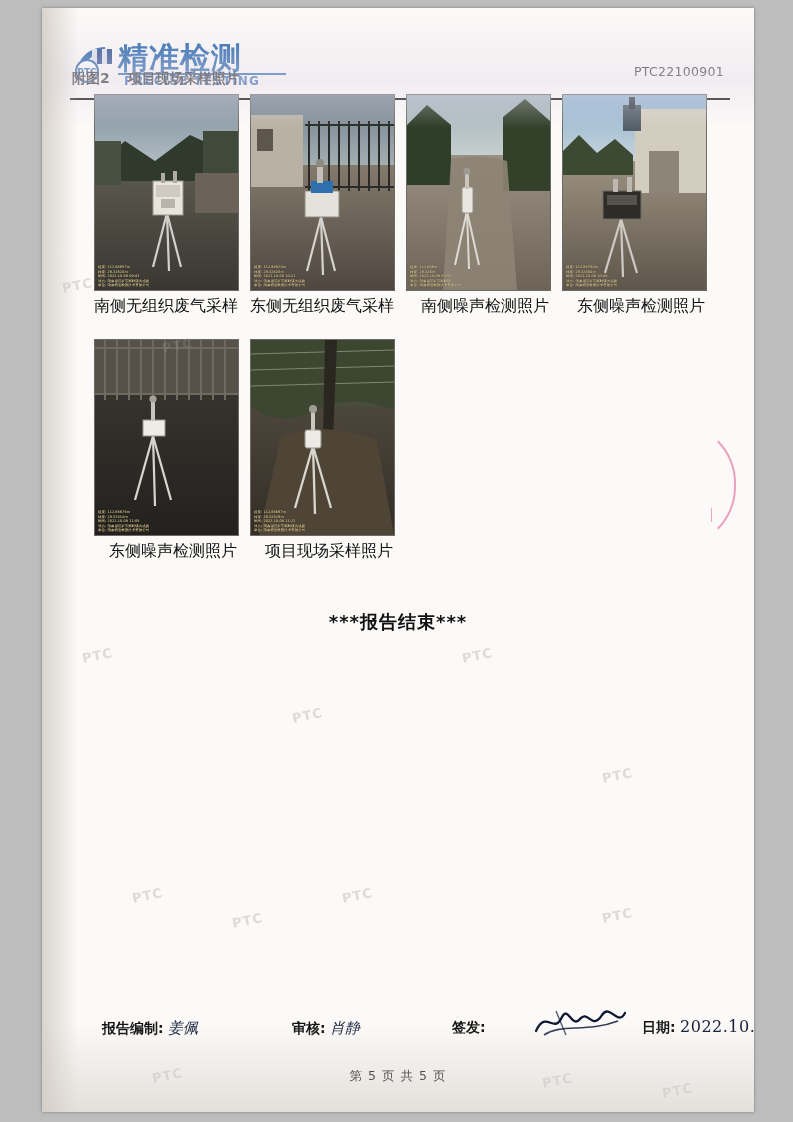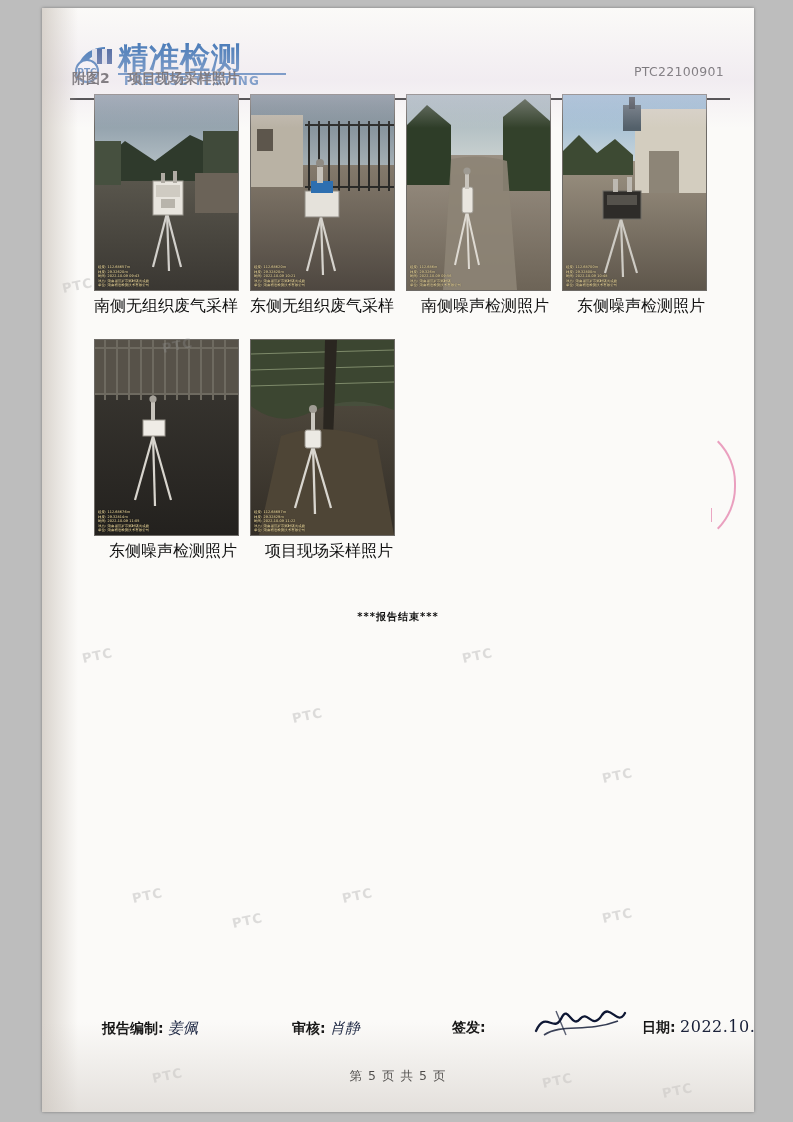--- a/index.html
+++ b/index.html
@@ -97,21 +97,21 @@
     position:absolute;left:3px;bottom:2px;width:94%;
     font-size:3.4px;line-height:4.6px;color:#ffe9a8;
     text-shadow:0 0 1px #000;
     letter-spacing:.1px;
   }
 
   
   .end-note{
     position:absolute;left:0;top:602px;width:100%;
     text-align:center;
-    font-size:10px;font-weight:bold;color:#111;
+    font-size:18px;font-weight:bold;color:#111;
     letter-spacing:1px;
   }
 
   
   .sig-row{
     position:absolute;left:60px;top:1005px;width:600px;height:34px;
     font-size:14px;color:#111;
   }
   .sig-item{position:absolute;white-space:nowrap;}
   .sig-label{font-weight:bold;}

